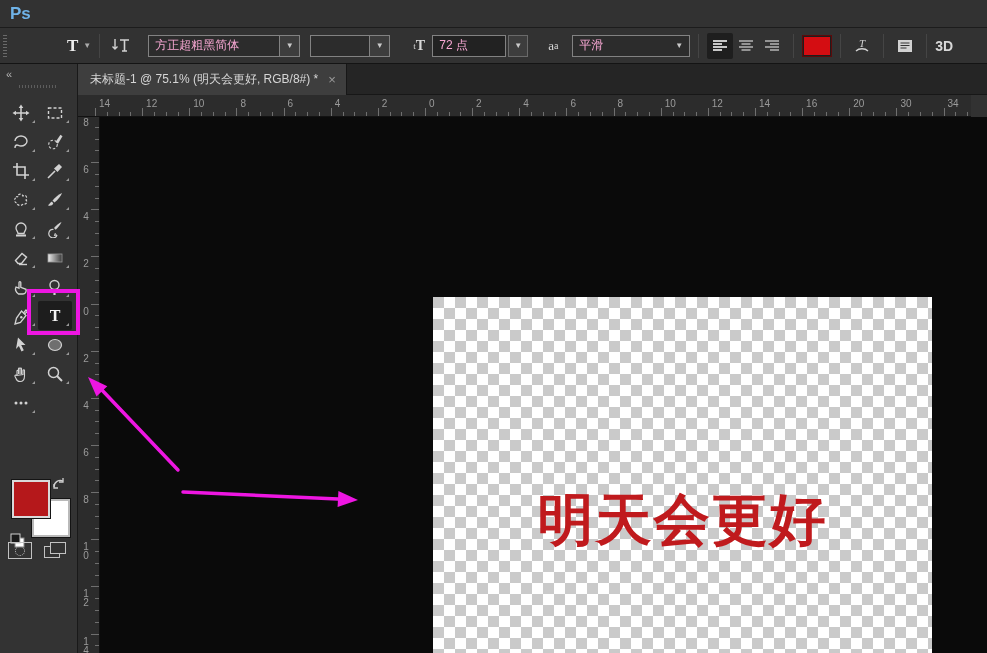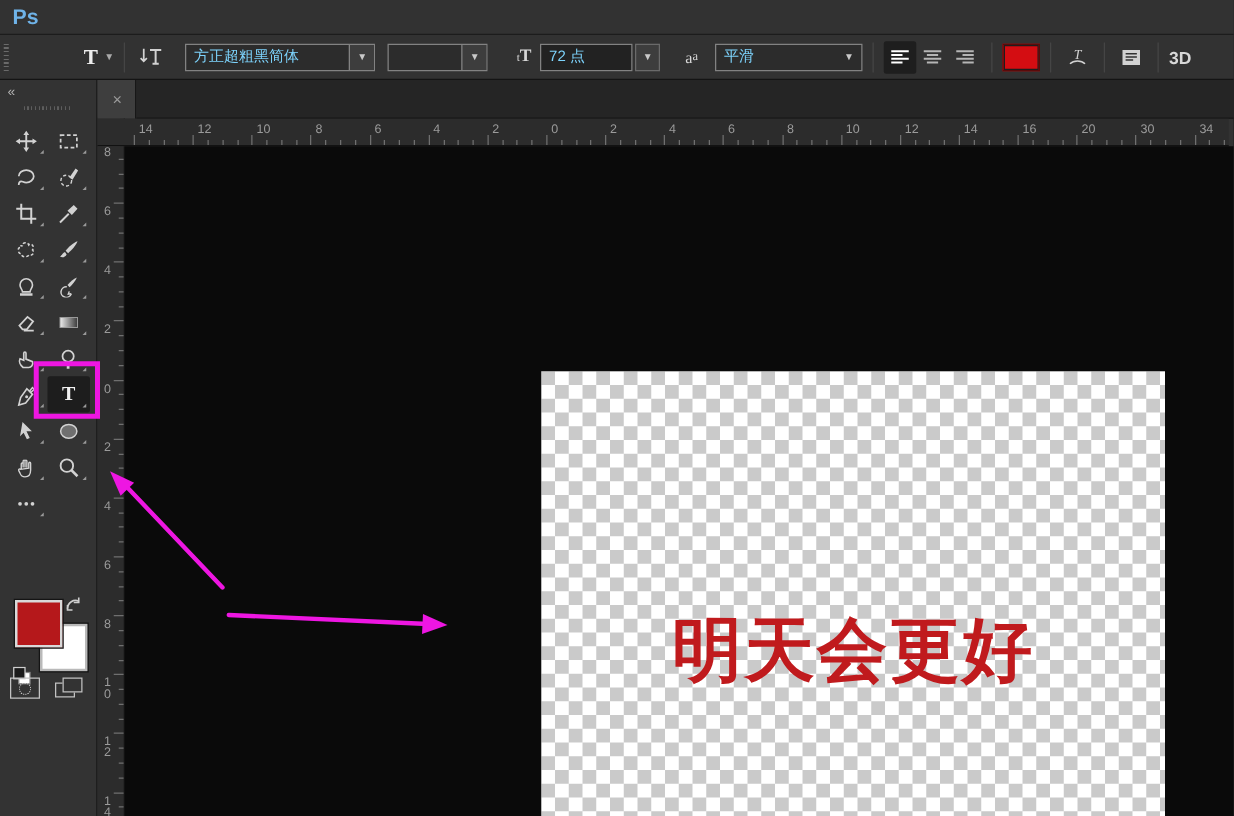--- a/index.html
+++ b/index.html
@@ -40,21 +40,21 @@
   }
   .opt-sep { width:1px; height:24px; background:#454545; margin:0 8px; }
   .opt-tool { display:flex; align-items:center; margin-left:60px; }
   .opt-tool .tglyph { font-family:"Liberation Serif", serif; font-size:17px; font-weight:bold; color:#ededed; }
   .opt-tool .chev { font-size:8px; color:#aaa; margin-left:5px; }
   .icon-btn { display:flex; align-items:center; justify-content:center; height:26px; min-width:26px; color:#d2d2d2; }
   .combo {
     display:flex; align-items:center; height:22px;
     background:#2c2c2c; border:1px solid #828282;
   }
-  .combo .val { flex:1; padding:0 6px; font-size:12px; color:#7dd3fc; white-space:nowrap; overflow:hidden; }
+  .combo .val { flex:1; padding:0 6px; font-size:12px; color:#f9a8d4; white-space:nowrap; overflow:hidden; }
   .combo .chevbox {
     width:20px; align-self:stretch; display:flex; align-items:center; justify-content:center;
     border-left:1px solid #828282; background:#3d3d3d; color:#c9c9c9; font-size:8px;
   }
   .combo.split { border:none; background:none; }
   .combo.split .val {
     background:#222; border:1px solid #828282; height:22px; display:flex; align-items:center;
   }
   .combo.split .chevbox {
     border:1px solid #6a6a6a; margin-left:2px; height:22px; background:#3d3d3d;
@@ -125,21 +125,21 @@
   }
   .doc-tab .title { font-size:12px; color:#d6d6d6; white-space:nowrap; }
   .doc-tab .close { font-size:13px; color:#9a9a9a; }
 
   
   .ruler-corner {
     position:absolute; left:78px; top:95px; width:22px; height:22px;
     background:#2c2c2c; border-right:1px solid #121212; border-bottom:1px solid #121212;
   }
   .ruler-top {
-    position:absolute; left:96px; top:95px; width:887px; height:22px;
+    position:absolute; left:84px; top:95px; width:887px; height:22px;
     background:#2c2c2c; border-bottom:1px solid #121212; overflow:hidden;
   }
   .ruler-left {
     position:absolute; left:78px; top:117px; width:22px; height:536px;
     background:#2c2c2c; border-right:1px solid #121212; overflow:hidden;
   }
   .tick-h { position:absolute; bottom:0; width:1px; background:#6f6f6f; }
   .tick-v { position:absolute; right:0; height:1px; background:#6f6f6f; }
   .rlabel { position:absolute; font-size:10px; color:#9b9b9b; }
   .rlabel.vert { white-space:pre-line; line-height:9px; width:12px; text-align:center; }
@@ -438,20 +438,21 @@
       </div>
     <div class="smode">
       <div class="r1"></div>
       <div class="r2"></div>
     </div>
   </div>
 </div>
 
 <div class="tabbar">
   <div class="doc-tab">
+    <span class="title">未标题-1 @ 75.1% (明天会更好, RGB/8#) *</span>
     <span class="close">×</span>
   </div>
 </div>
 
 <div class="ruler-corner"></div>
 <div class="ruler-top" id="ruler-top">
     <div class="tick-h" style="left: 11px; height: 8px;"></div>
     <div class="tick-h" style="left: 22.8px; height: 4px;"></div>
     <div class="tick-h" style="left: 34.6px; height: 4px;"></div>
     <div class="tick-h" style="left: 46.4px; height: 4px;"></div>

